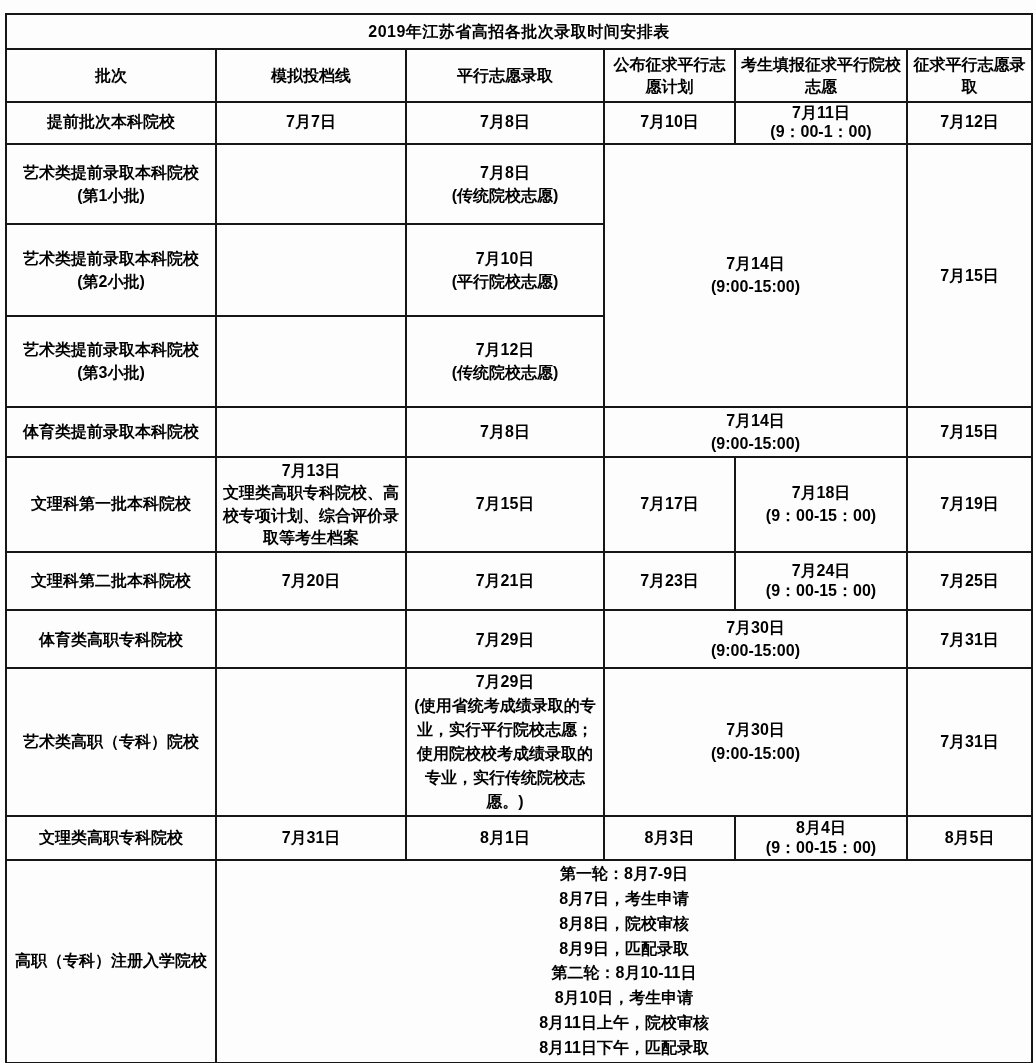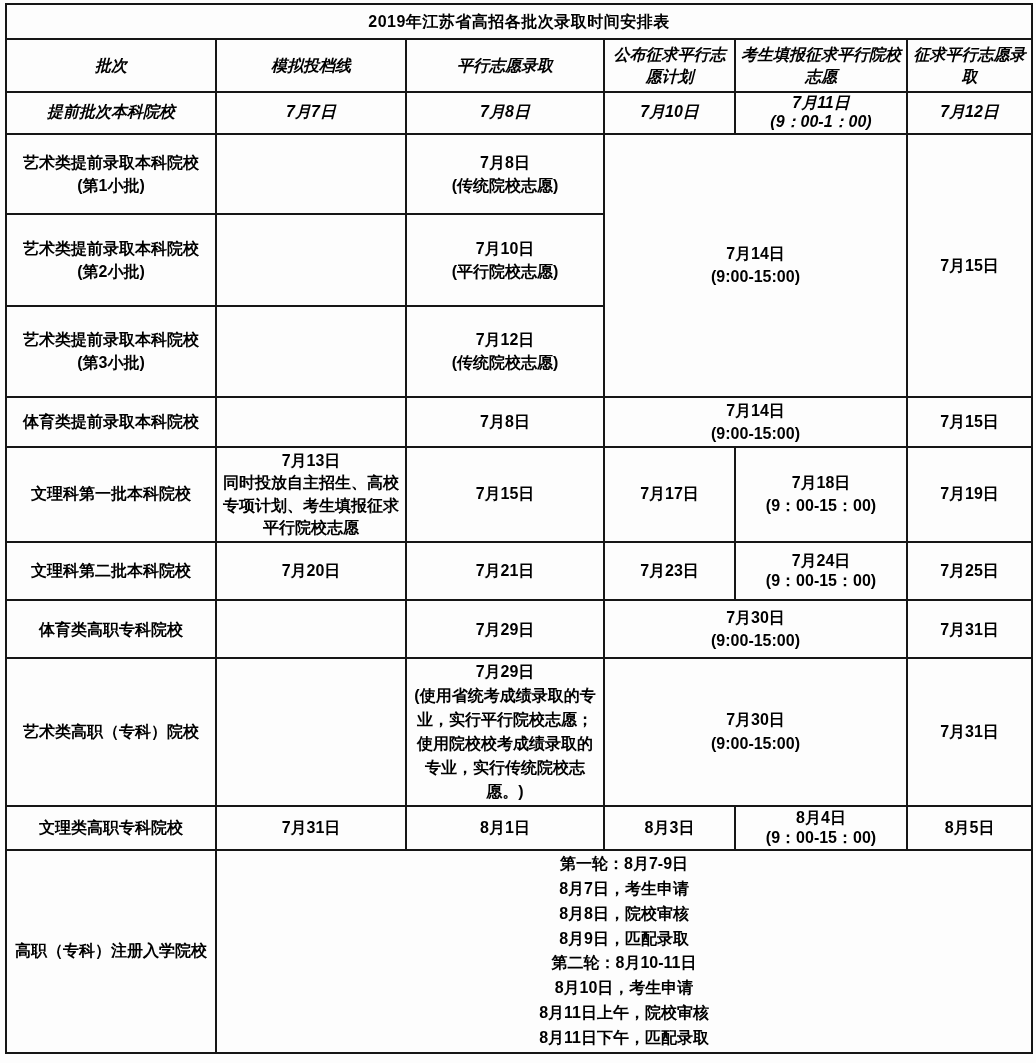--- a/index.html
+++ b/index.html
@@ -10,21 +10,21 @@
   body {
     width: 1036px;
     height: 1063px;
     font-family: "Liberation Sans", "DejaVu Sans", sans-serif;
     color: #000;
   }
   .page {
     box-sizing: border-box;
     width: 1036px;
     height: 1063px;
-    padding: 3px 5px;
+    padding: 13px 5px;
     background: #fdfdfd;
   }
   table.schedule {
     border-collapse: collapse;
     table-layout: fixed;
     width: 1026px;
   }
   table.schedule th,
   table.schedule td {
     border: 2px solid #161616;
@@ -33,23 +33,23 @@
     font-weight: bold;
     font-size: 16px;
     line-height: 1.45;
     padding: 1px 4px;
     white-space: pre-line;
     overflow: hidden;
     box-sizing: border-box;
   }
   tr.title-row  { height: 35px; }
   tr.title-row th { font-size: 16px; letter-spacing: 0.5px; }
-  tr.header-row { height: 53px; font-style: italic; }
+  tr.header-row { height: 53px; }
   tr.header-row th { line-height: 1.35; }
-  tr.r0  { height: 37px; font-style: italic; }
+  tr.r0  { height: 37px; }
   tr.r0 td { line-height: 1.18; }
   tr.r1  { height: 80px; }
   tr.r2  { height: 92px; }
   tr.r3  { height: 91px; }
   tr.r4  { height: 43px; }
   tr.r5  { height: 95px; }
   tr.r5 td { line-height: 1.4; }
   tr.r6  { height: 58px; }
   tr.r6 td { line-height: 1.25; }
   tr.r7  { height: 58px; }
@@ -124,21 +124,21 @@
         <td>体育类提前录取本科院校</td>
         <td></td>
         <td>7月8日</td>
         <td colspan="2">7月14日
 (9:00-15:00)</td>
         <td>7月15日</td>
       </tr>
       <tr class="r5">
         <td>文理科第一批本科院校</td>
         <td>7月13日
-同时投放自主招生、高校专项计划、考生填报征求平行院校志愿</td>
+文理类高职专科院校、高校专项计划、综合评价录取等考生档案</td>
         <td>7月15日</td>
         <td>7月17日</td>
         <td>7月18日
 (9：00-15：00)</td>
         <td>7月19日</td>
       </tr>
       <tr class="r6">
         <td>文理科第二批本科院校</td>
         <td>7月20日</td>
         <td>7月21日</td>

